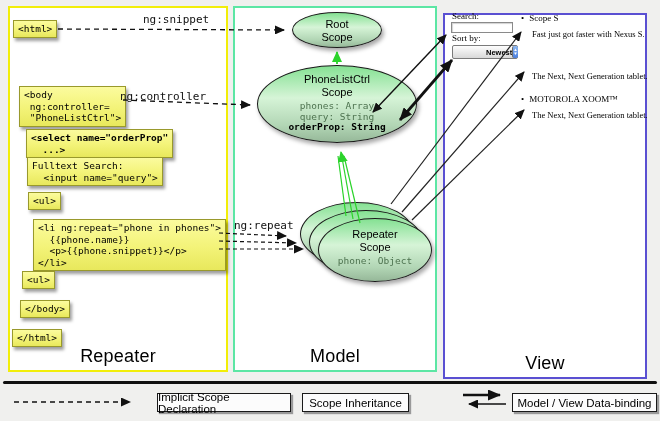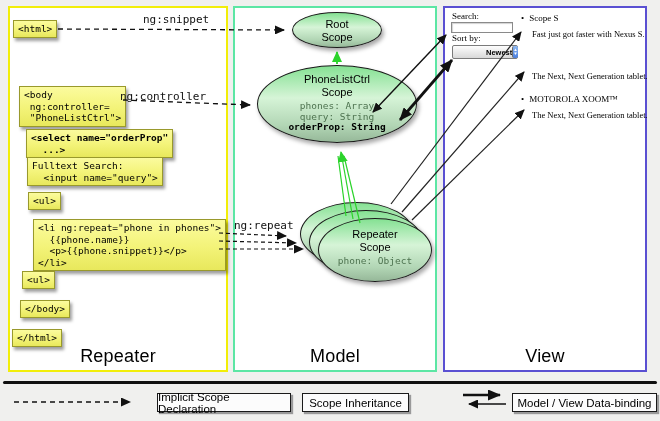--- a/index.html
+++ b/index.html
@@ -1,21 +1,21 @@
 <!DOCTYPE html>
 <html><head>
 <meta charset="utf-8">
 <style>
   html,body{margin:0;padding:0;background:#f0f0ee;}
   .stage{position:relative;width:660px;height:421px;background:#f0f0ee;
          font-family:"Liberation Sans","DejaVu Sans",sans-serif;overflow:hidden;}
   .col{position:absolute;top:6px;height:366px;background:#fff;border:2px solid;box-sizing:border-box;}
   .col-template{left:8px;width:220px;border-color:#f2ee08;}
   .col-model{left:233px;width:204px;border-color:#5ce6a4;}
-  .col-view{left:443px;width:204px;border-color:#5a50d2;}
+  .col-view{left:443px;width:204px;border-color:#5a50d2;margin-top:7px;}
   .col-label{position:absolute;bottom:3px;left:0;right:0;text-align:center;
              font-size:18px;color:#000;letter-spacing:.2px;}
   .codebox{position:absolute;white-space:pre;font-family:"DejaVu Sans Mono","Liberation Mono",monospace;
            font-size:9.5px;line-height:11.5px;color:#000;padding:2px 4px;
            background:linear-gradient(180deg,#fbfb9e 0%,#f3f378 55%,#e8e85c 100%);
            border:1px solid #99992c;box-shadow:2px 3px 3px rgba(0,0,0,.38);}
   .codebox.bold{font-weight:bold;}
   .nglabel{position:absolute;font-family:"DejaVu Sans Mono","Liberation Mono",monospace;
            font-size:11px;color:#111;}
   .ellipse{position:absolute;border:1.5px solid #1a1a1a;border-radius:50%;

